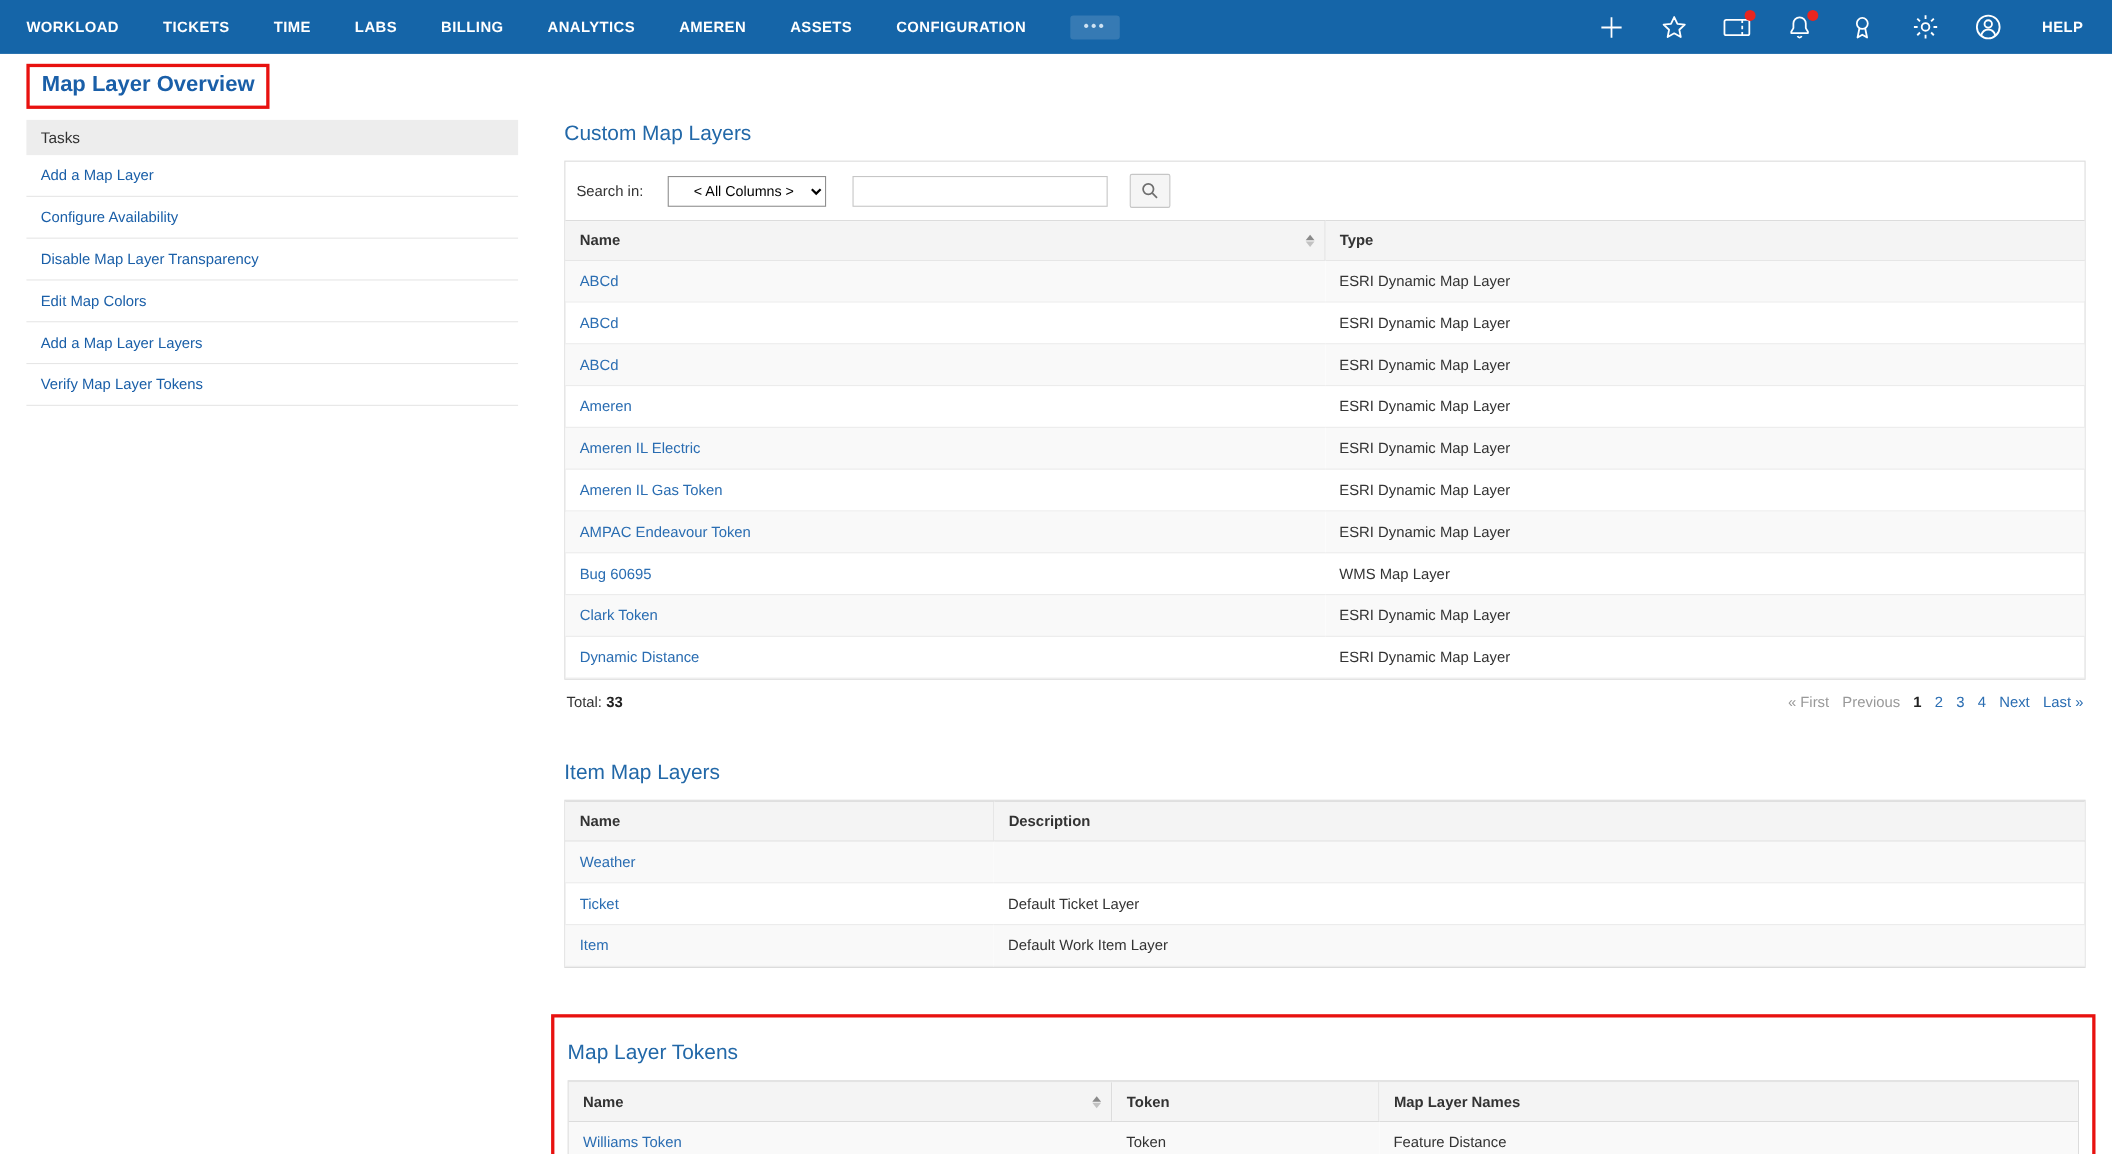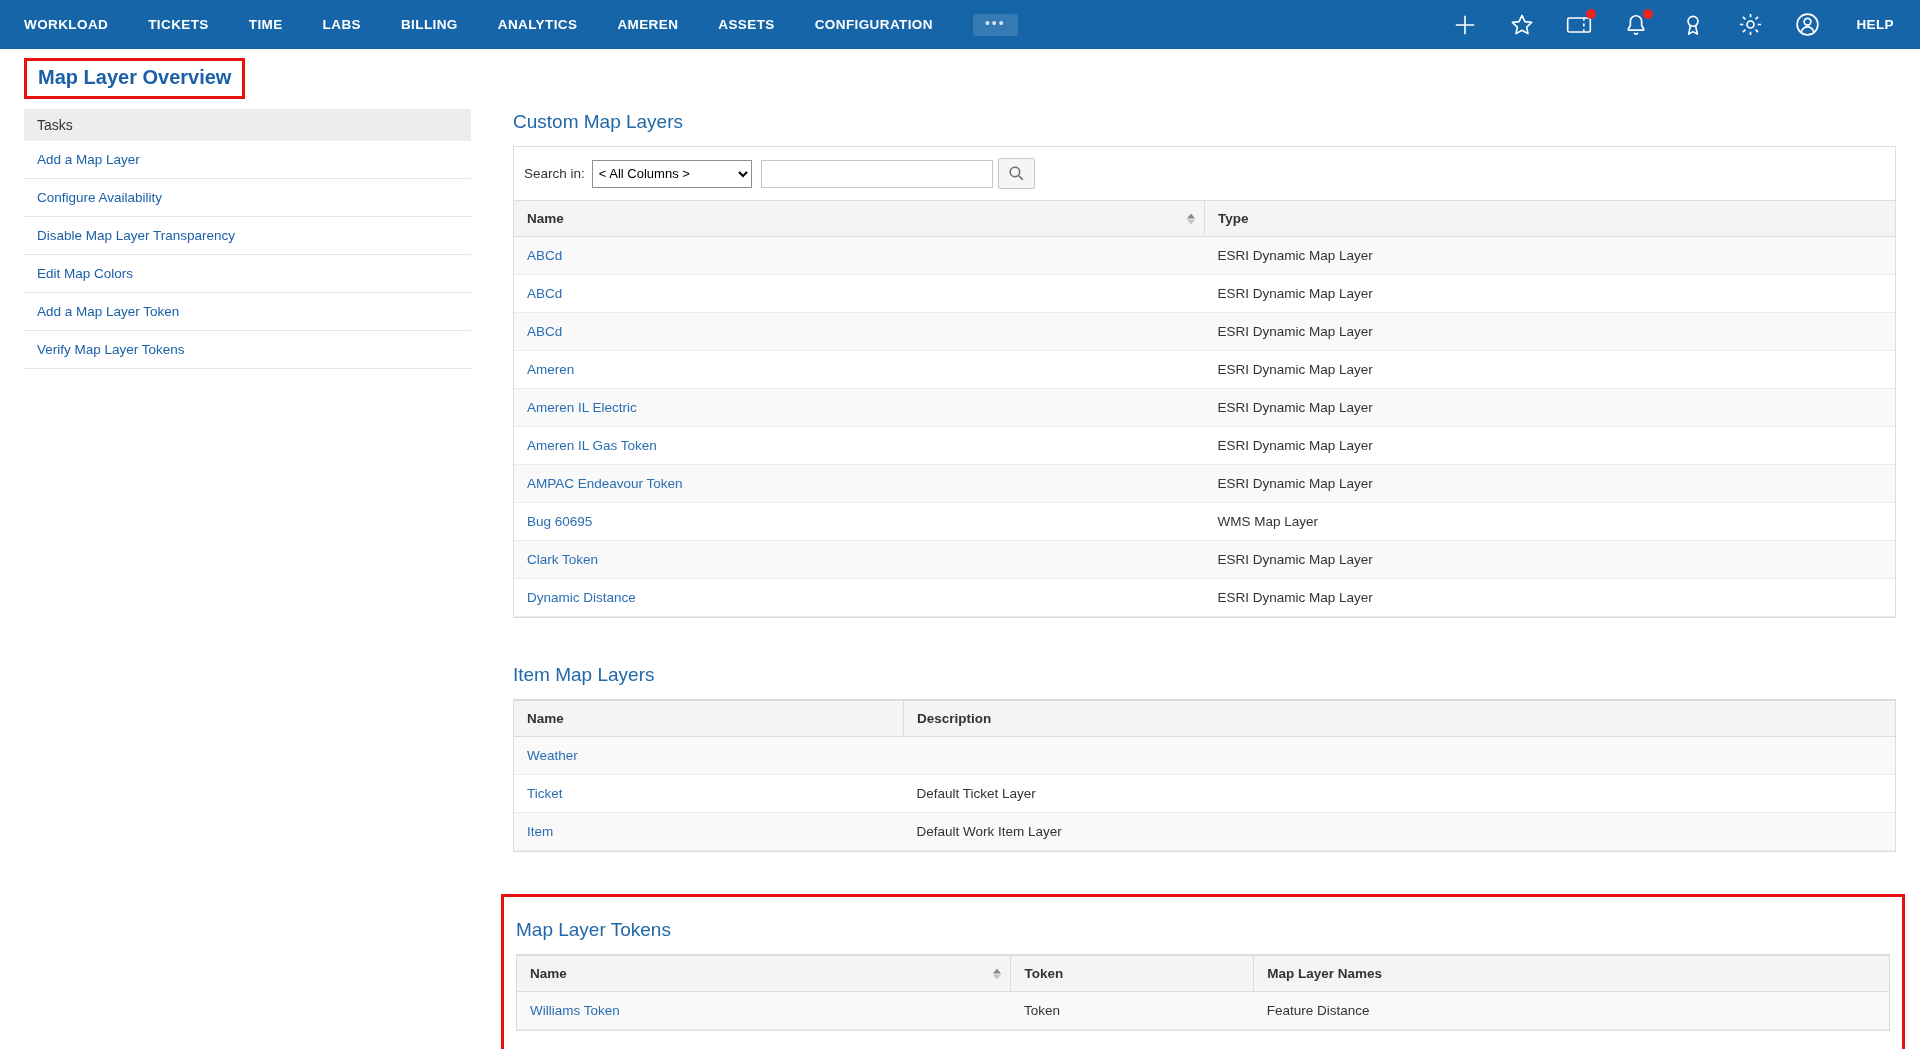--- a/index.html
+++ b/index.html
@@ -86,25 +86,25 @@
   
   .main { flex: 1; margin-left: 42px; min-width: 0; }
   .section-title {
     color: #2268a8;
     font-size: 19px;
     font-weight: normal;
     margin: 2px 0 13px;
   }
   .box { border: 1px solid #dcdcdc; background: #fff; }
   
-  .search-row { display: flex; align-items: center; padding: 11px 10px; gap: 5px; font-size: 13.5px; }
+  .search-row { display: flex; align-items: center; padding: 11px 10px; gap: 20px; font-size: 13.5px; }
   .search-row label { color: #333; margin-right: 2px; }
   .search-row select {
     height: 28px; font-size: 13px; font-family: "Liberation Sans", sans-serif;
-    border: 1px solid #8f8f8f; background: #fff; padding: 2px 2px; width: 160px;
+    border: 1px solid #8f8f8f; background: #fff; padding: 2px 12px; width: 144px; text-align: right;
   }
   .search-row input {
     height: 28px; width: 232px; border: 1px solid #c6c6c6; padding: 2px 7px;
     font-size: 13px; font-family: "Liberation Sans", sans-serif; margin-left: 4px;
   }
   .search-btn {
     height: 31px; width: 37px; border: 1px solid #c6c6c6; background: #f5f5f5;
     border-radius: 2px; display: inline-flex; align-items: center; justify-content: center;
     cursor: pointer;
   }
@@ -233,21 +233,21 @@
 
 <div class="content">
 
   <aside class="sidebar">
     <div class="tasks-header">Tasks</div>
     <ul class="tasks-list">
       <li>Add a Map Layer</li>
       <li>Configure Availability</li>
       <li>Disable Map Layer Transparency</li>
       <li>Edit Map Colors</li>
-      <li>Add a Map Layer Token</li>
+      <li>Add a Map Layer Layers</li>
       <li>Verify Map Layer Tokens</li>
     </ul>
   </aside>
 
   <main class="main">
 
     <section>
       <h2 class="section-title">Custom Map Layers</h2>
       <div class="box">
         <div class="search-row">
@@ -317,20 +317,36 @@
                 <td><a>Clark Token</a></td>
                 <td>ESRI Dynamic Map Layer</td>
               </tr>
               <tr>
                 <td><a>Dynamic Distance</a></td>
                 <td>ESRI Dynamic Map Layer</td>
               </tr>
             </tbody>
         </table>
       </div>
+      <div class="table-footer">
+        <div class="total">
+          <span>Total:</span>
+          <b>33</b>
+        </div>
+        <div class="pagination">
+          <span class="pg disabled">« First</span>
+          <span class="pg disabled">Previous</span>
+          <span class="pg current">1</span>
+          <a class="pg">2</a>
+          <a class="pg">3</a>
+          <a class="pg">4</a>
+          <a class="pg">Next</a>
+          <a class="pg">Last »</a>
+        </div>
+      </div>
     </section>
 
     <section class="section-item">
       <h2 class="section-title">Item Map Layers</h2>
       <div class="box">
         <table class="tbl-item">
           <colgroup>
               <col class="c1">
               <col>
             </colgroup>

